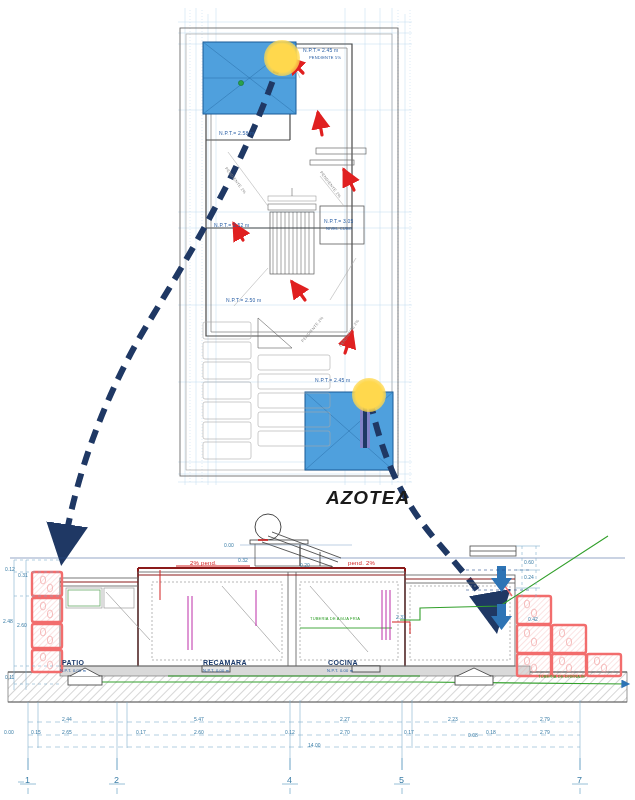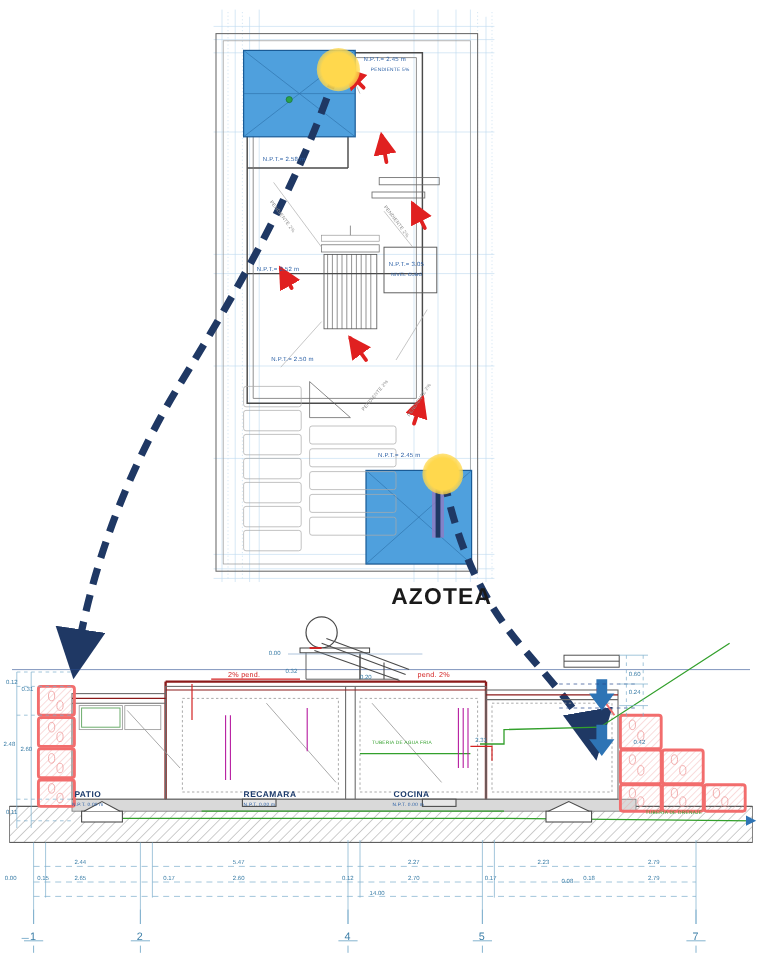--- a/index.html
+++ b/index.html
@@ -404,21 +404,21 @@
         <line x1="580" y1="758" x2="580" y2="770"></line>
           <line x1="572" y1="784" x2="588" y2="784"></line>
         <line x1="580" y1="788" x2="580" y2="794"></line>
       </g>
     </g>
   </svg>
 
   <div class="hl" style="left:264px;top:40px;width:36px;height:36px;"></div>
   <div class="hl" style="left:352px;top:378px;width:34px;height:34px;"></div>
 
-  <div class="azotea" style="left:326px;top:487px;">AZOTEA</div>
+  <div class="azotea" style="left:326px;top:487px;font-style:italic;">AZOTEA</div>
 
   <div class="lbl" style="left:303px;top:47px;">N.P.T.= 2.45 m</div>
   <div class="lbl tiny" style="left:309px;top:55px;">PENDIENTE 5%</div>
 
   <div class="lbl" style="left:219px;top:130px;">N.P.T.= 2.58 m</div>
 
   <div class="lbl" style="left:324px;top:218px;">N.P.T.= 3.05</div>
   <div class="lbl tiny" style="left:326px;top:226px;">NIVEL CUBO</div>
 
   <div class="lbl" style="left:214px;top:222px;">N.P.T.= 2.52 m</div>

